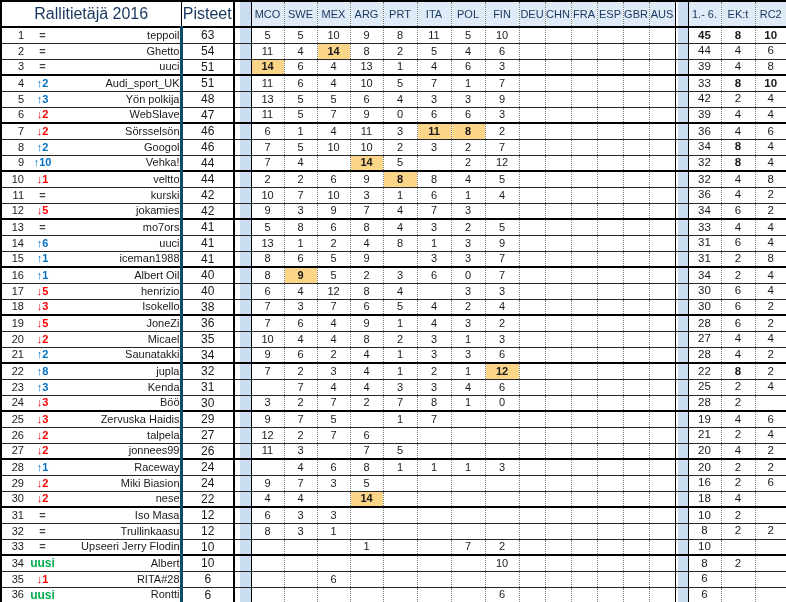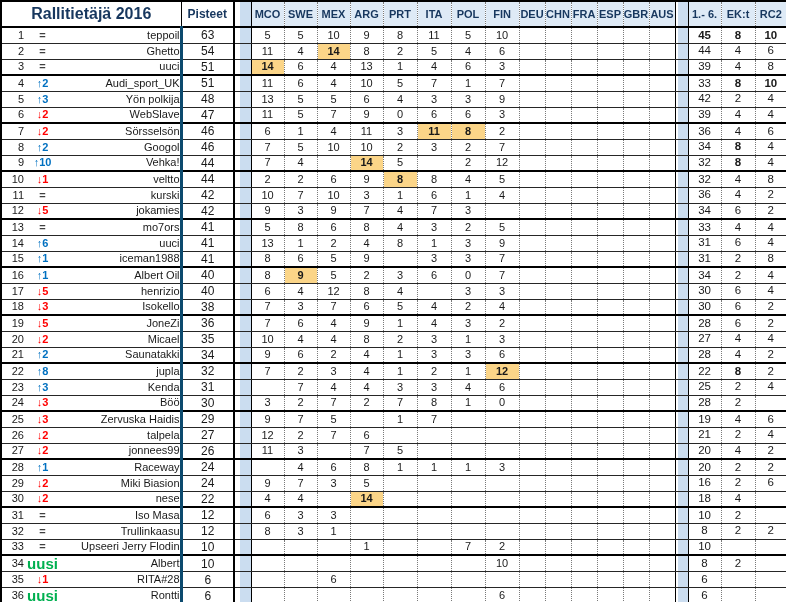--- a/index.html
+++ b/index.html
@@ -1,43 +1,43 @@
 <!DOCTYPE html>
 <html><head>
 <meta charset="utf-8">
 <style>
   html,body{margin:0;padding:0;background:#fff;}
   .sheet{width:786px;height:602px;overflow:hidden;font-family:"Liberation Sans",sans-serif;}
   table{border-collapse:collapse;table-layout:fixed;width:786px;border:2px solid #000;}
   th,td{padding:0;margin:0;overflow:hidden;white-space:nowrap;vertical-align:middle;line-height:1;}
   thead tr{height:26px;}
   tbody tr{height:16px;}
-  thead th{background:#fff;color:#17375E;font-weight:bold;font-size:11px;text-align:center;border-bottom:2px solid #000;}
+  thead th{background:#fff;color:#17375E;font-weight:normal;font-size:11px;text-align:center;border-bottom:2px solid #000;}
   th.th-title{font-size:16px;border-right:1px solid #000;}
-  th.th-points{font-size:12px;border-right:2px solid #000;}
+  th.th-points{font-size:16px;border-right:2px solid #000;}
   th.blue{background:#DEEAF6;margin-left:28px;}
   th.c-gapb,td.c-gapb{background:#CBDDF0;border-right:1px solid #000;}
   th.c-gapw,td.c-gapw{background:#fff;}
   td{font-size:11px;color:#1a1a1a;text-align:center;border-bottom:1px solid #262626;}
   tr.band td{border-bottom:2px solid #000;}
   td.c-rank{text-align:right;padding-right:3px;}
   td.c-move{text-align:center;}
   td.c-name{text-align:right;padding-left:4px;border-right:3px solid #0c4a6e;}
   td.c-points{border-right:2px solid #000;font-size:12px;}
   th.c-round,td.c-round{border-right:1px dotted #7a7a7a;}
   th.c-last,td.c-last{border-right:1px solid #000;}
   th.c-sum,td.c-sum{border-right:1px dotted #7a7a7a;}
   th.c-sum-last,td.c-sum-last{border-right:none;}
   td.c-sum{font-size:11.5px;}
   td.hl{background:#FBD588;font-weight:bold;}
   td.b{font-weight:bold;font-size:11.5px;margin-left:32px;}
   .up{color:#0070C0;font-weight:bold;}
   .down{color:#FF0000;font-weight:bold;}
   .same{color:#404040;font-weight:bold;}
-  .new{color:#00B050;font-weight:bold;font-size:15px;}
+  .new{color:#00B050;font-weight:bold;font-size:12px;}
 </style>
 </head>
 <body>
 
 <div class="sheet">
 <table>
   <colgroup>
     <col style="width:26px">
         <col style="width:31px">
         <col style="width:123px">

